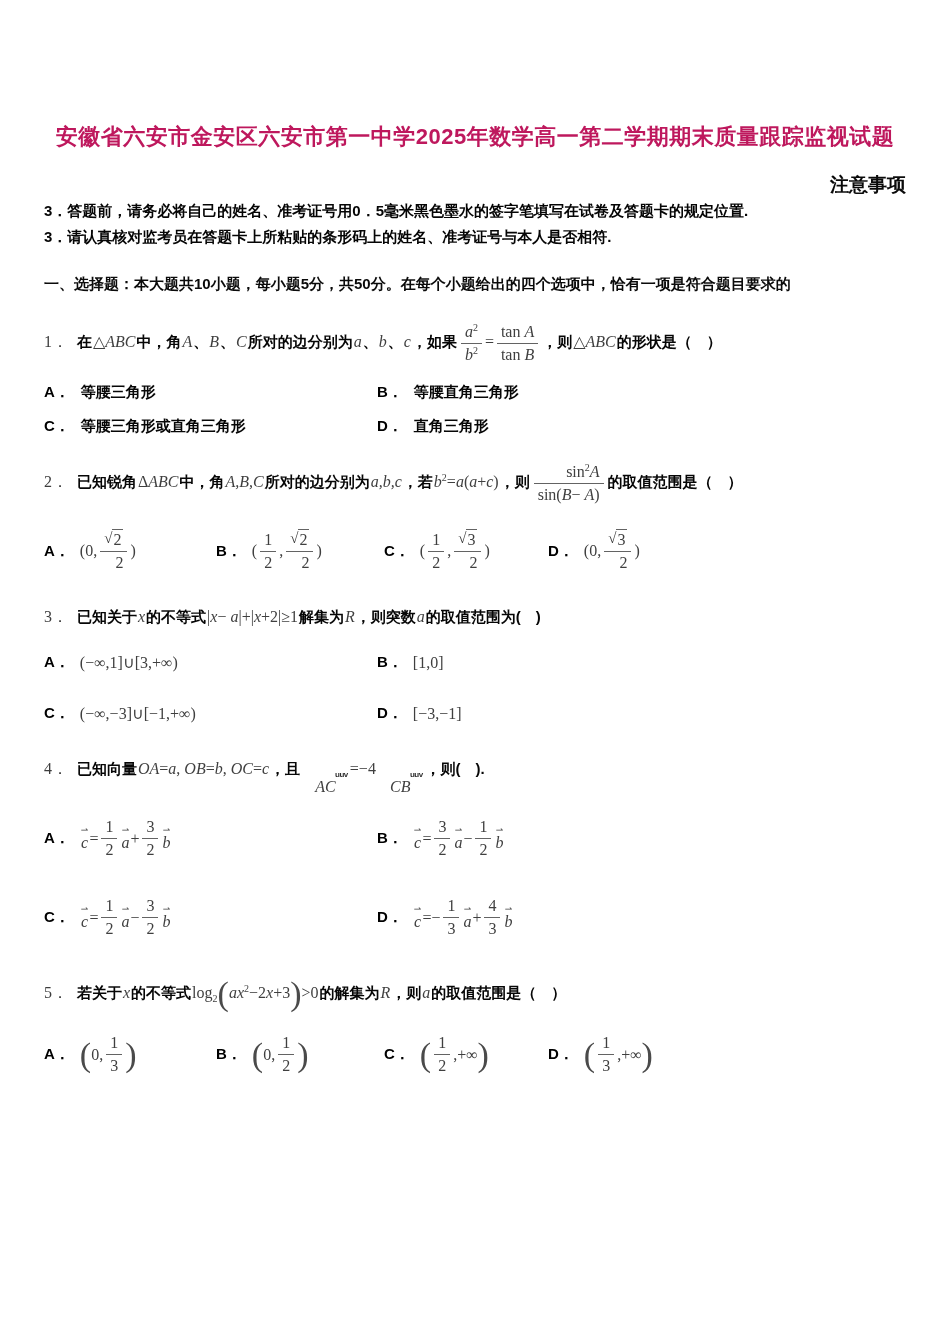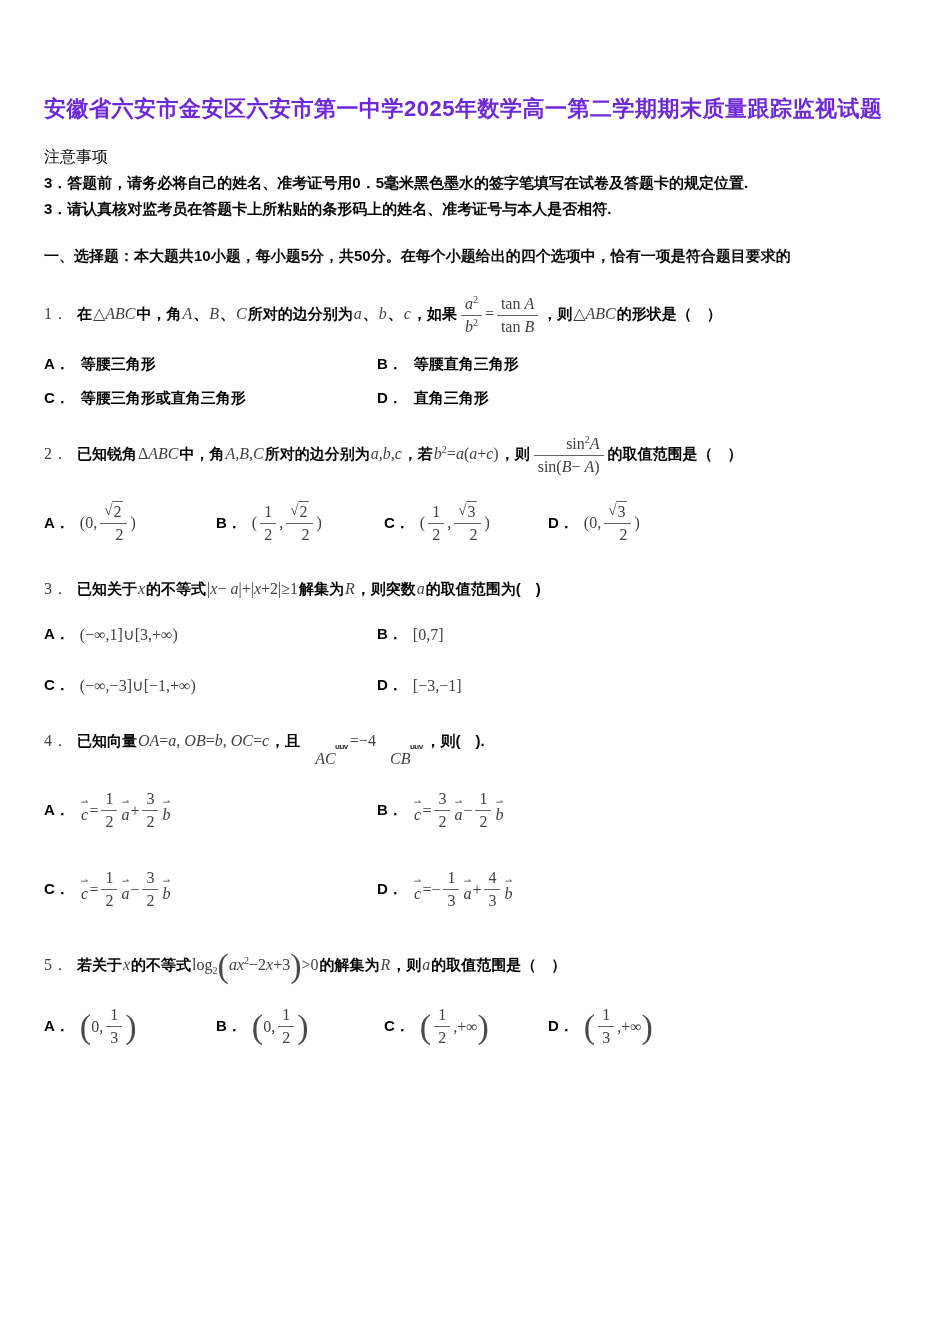--- a/index.html
+++ b/index.html
@@ -4,24 +4,24 @@
 <style>
   * { margin:0; padding:0; box-sizing:border-box; }
   html,body { background:#ffffff; }
   .page {
     width:950px; min-height:1344px; margin:0 auto;
     padding:94px 44px 40px 44px;
     font-family:"Liberation Sans", sans-serif;
     color:#0a0a0a; overflow:hidden;
   }
   .title {
-    font-size:22px; font-weight:800; 
-    letter-spacing:0.5px; margin-bottom:20px; color:#6d28d9;
+    font-size:22px; font-weight:800; text-align:center;
+    letter-spacing:0.5px; margin-bottom:20px; color:#be185d;margin-top:28px;
   }
-  .notes-heading { font-size:16px; font-weight:400; line-height:26px; }
+  .notes-heading { font-size:19px; font-weight:700; line-height:26px;text-align:right; }
   .note { font-size:15px; font-weight:600; line-height:26px; color:#050505; }
   .section-heading { font-size:15px; font-weight:700; margin-top:22px; line-height:24px; }
 
   .question { margin-top:24px; }
   .stem { font-size:15px; line-height:24px; }
   .qnum { font-family:"Liberation Serif", serif; color:#3d3d3d; margin-right:8px; font-size:16px; }
 
   
   .mc { font-weight:600; font-family:"Liberation Sans", sans-serif; color:#060606; margin:0 1px; }
   .mr { font-family:"Liberation Serif", serif; color:#3f3f3f; font-size:16px; }
@@ -193,21 +193,21 @@
     <div class="opts opts-2w" style="margin-top:24px;">
       <div class="opt">
           <span class="olabel">A．</span>
           <span class="ocontent">
             <span class="mr">(−∞,1]∪[3,+∞)</span>
           </span>
         </div>
       <div class="opt">
           <span class="olabel">B．</span>
           <span class="ocontent">
-            <span class="mr">[0,7]</span>
+            <span class="mr">[1,0]</span>
           </span>
         </div>
       <div class="opt">
           <span class="olabel">C．</span>
           <span class="ocontent">
             <span class="mr">(−∞,−3]∪[−1,+∞)</span>
           </span>
         </div>
       <div class="opt">
           <span class="olabel">D．</span>

